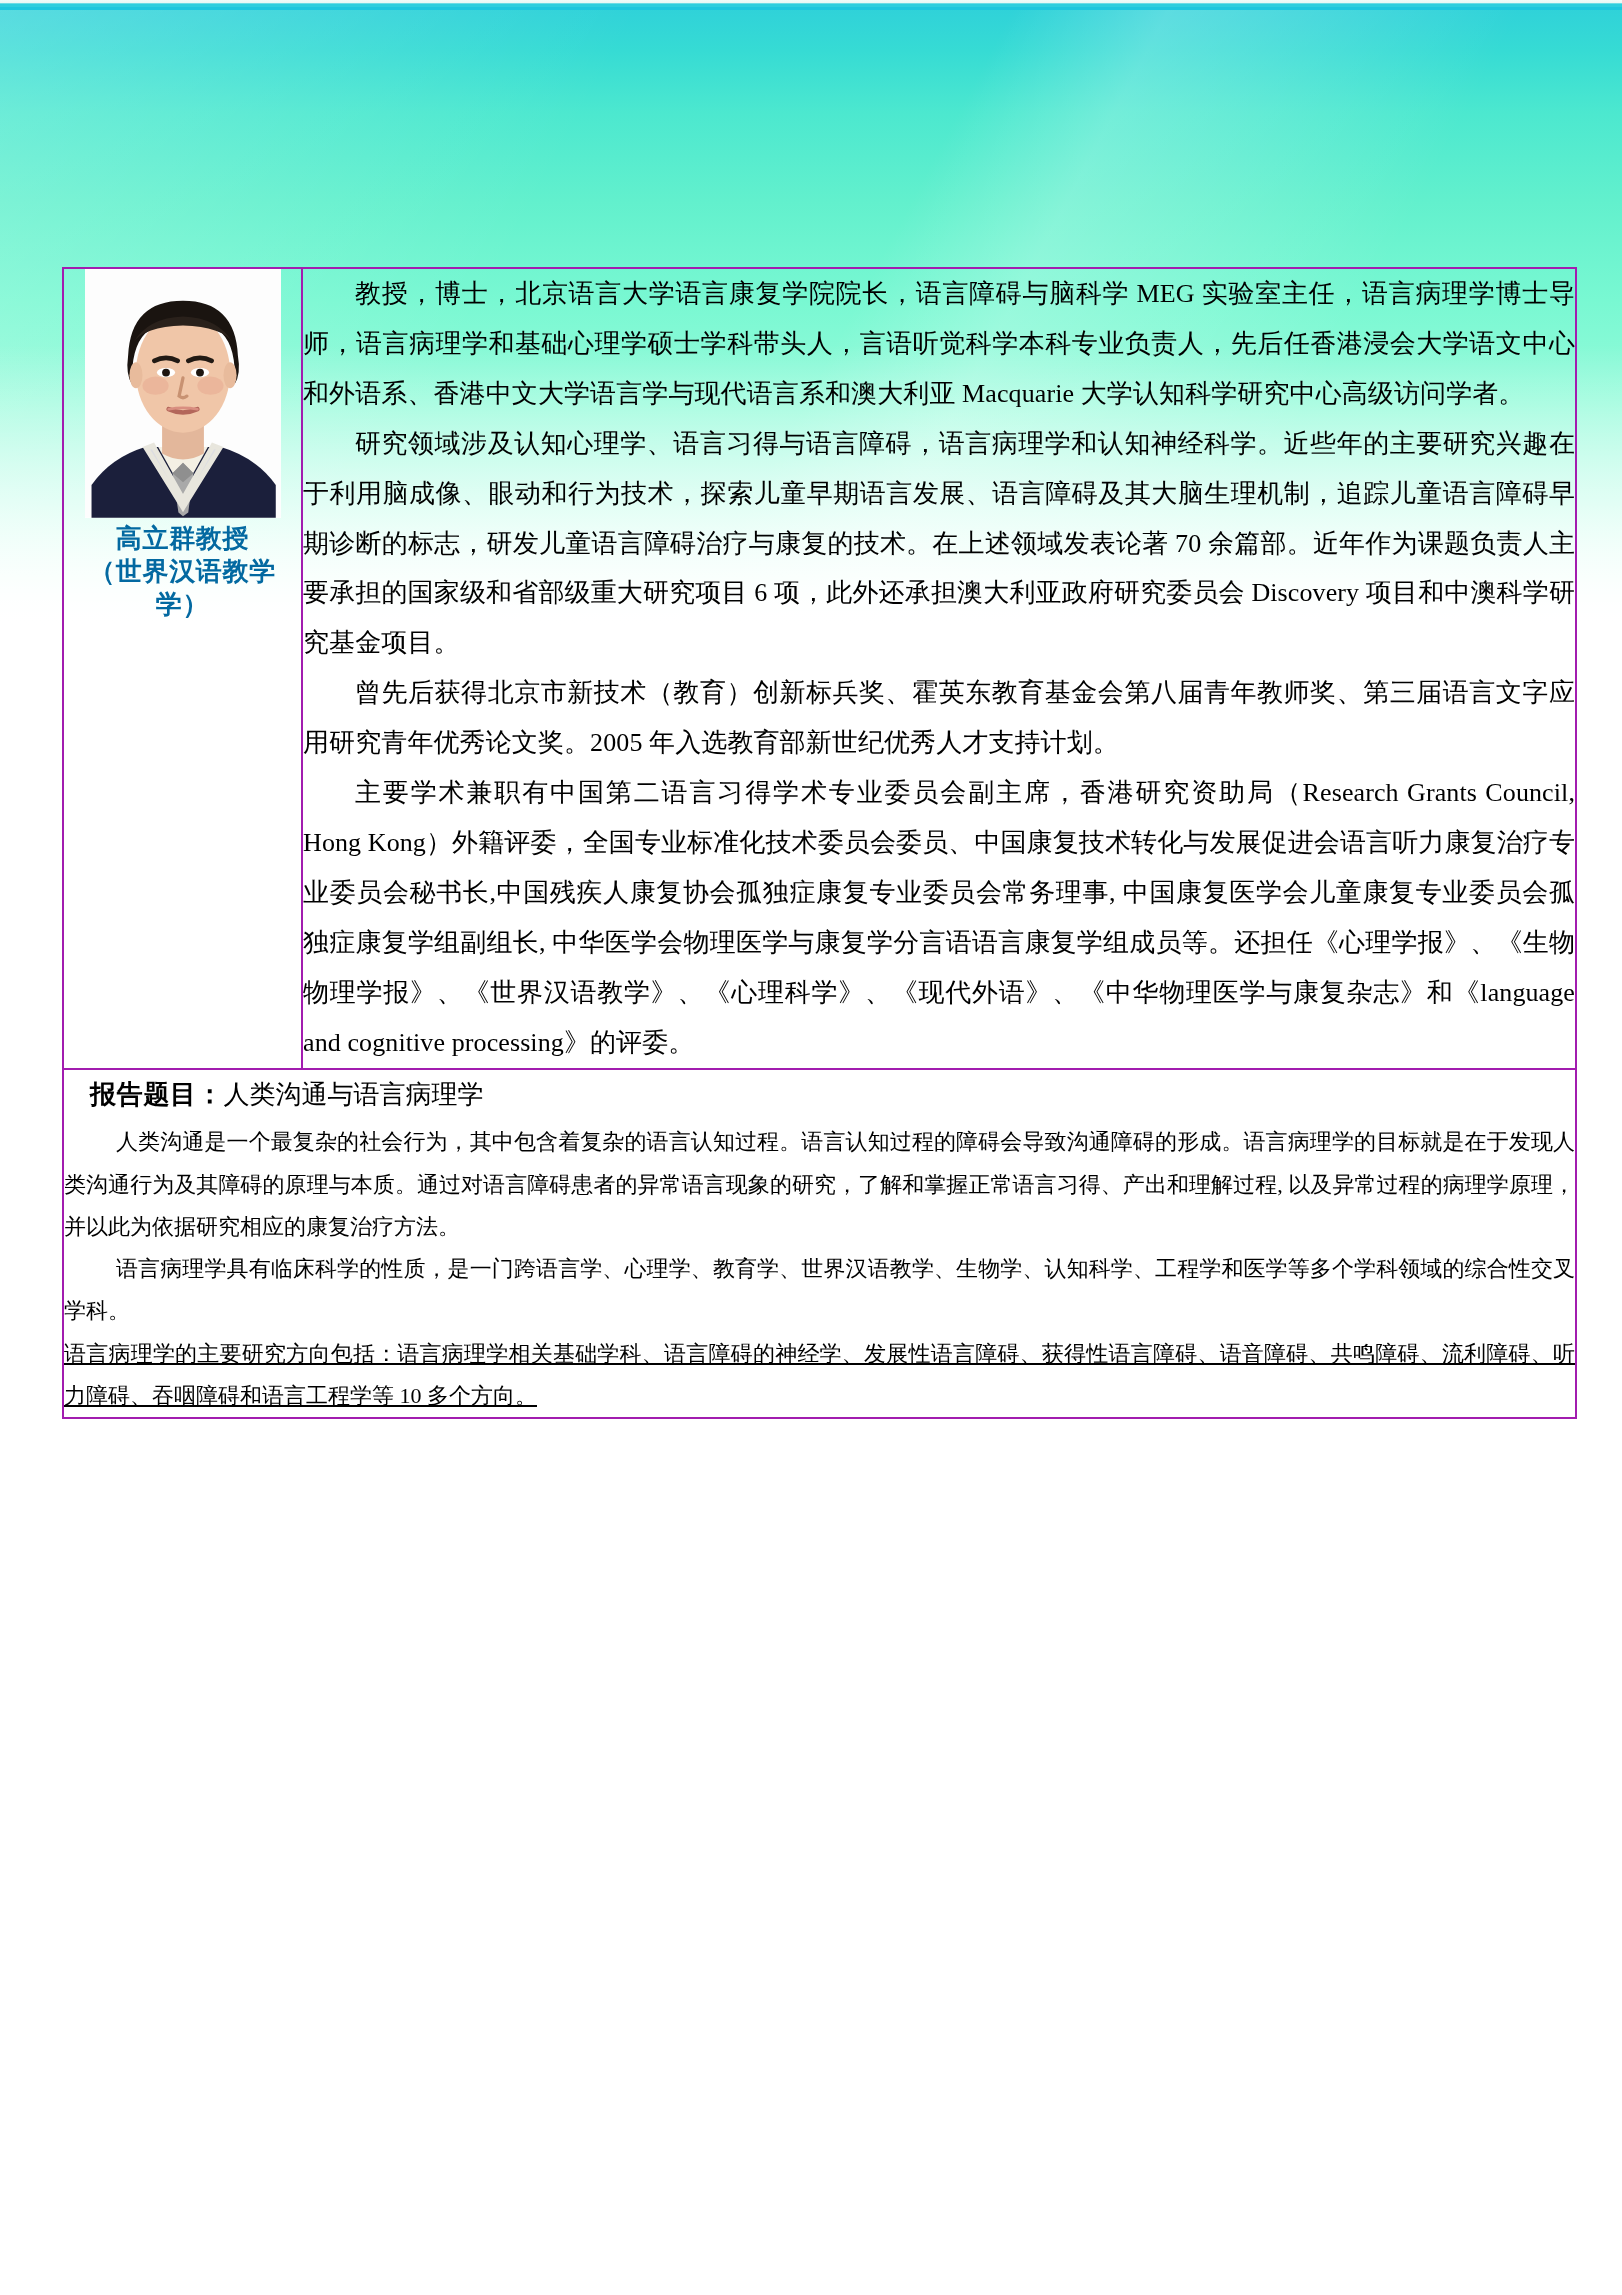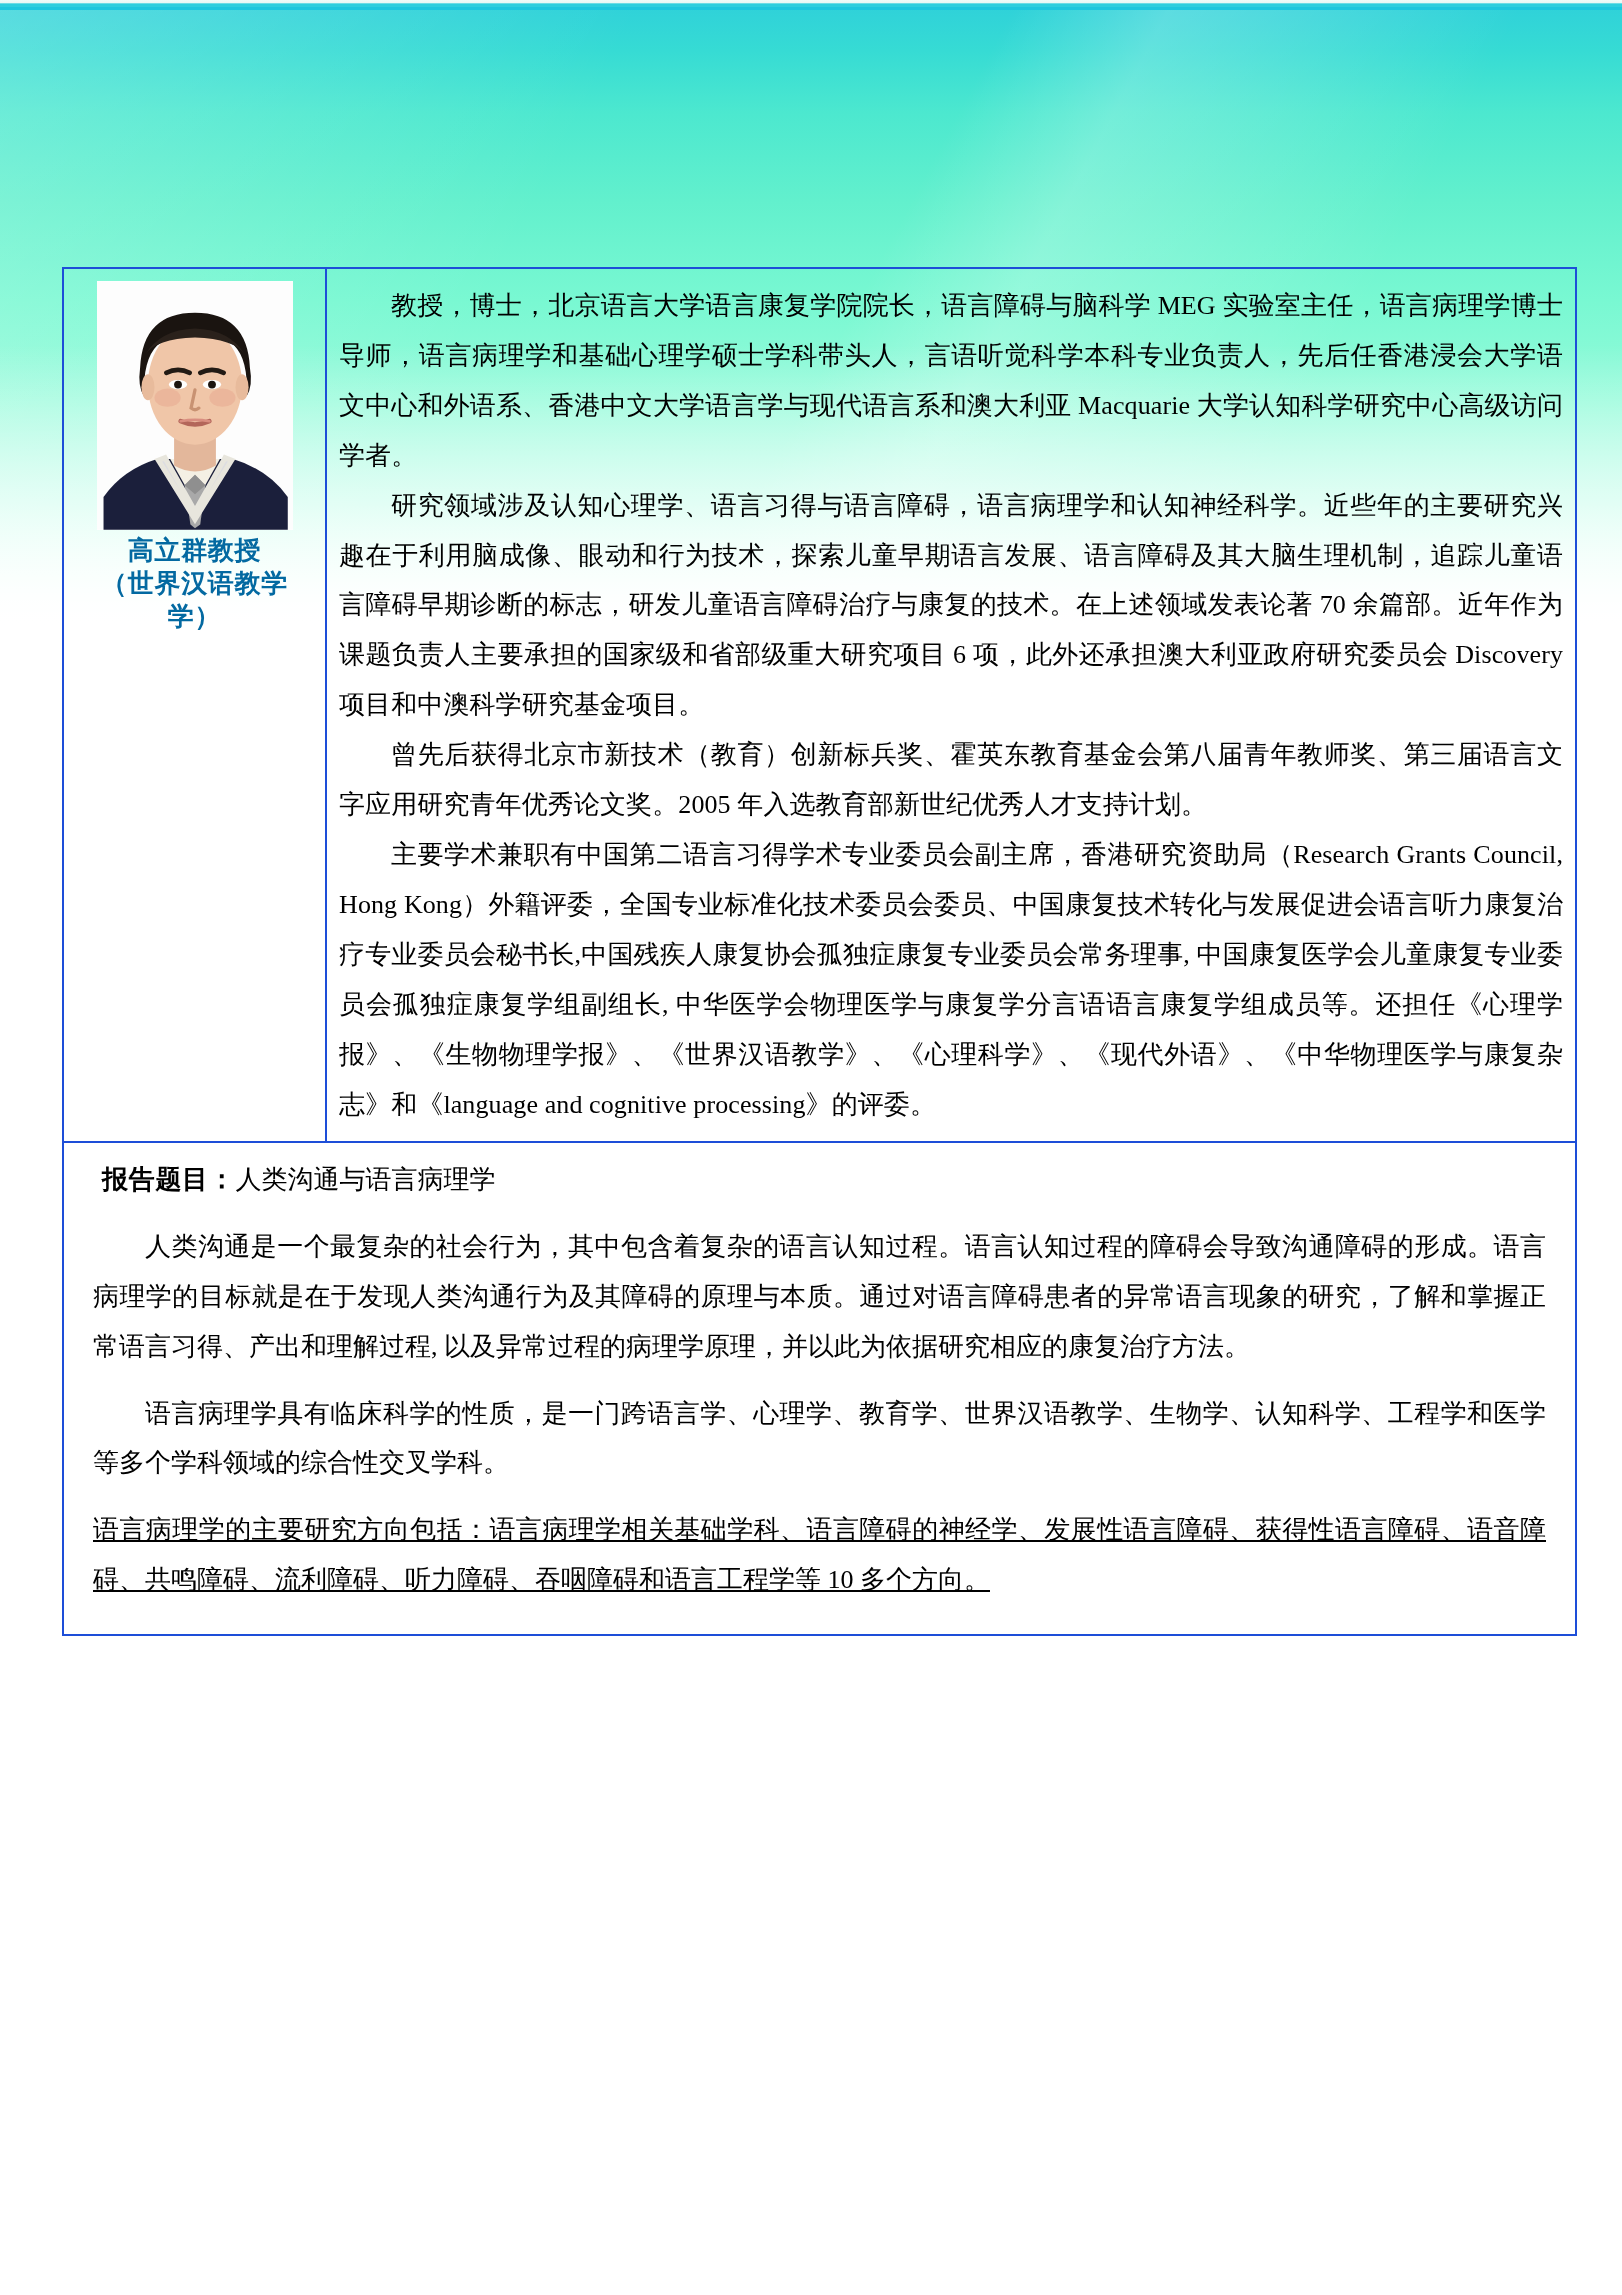--- a/index.html
+++ b/index.html
@@ -64,23 +64,23 @@
   
   #doc-table {
     position: absolute;
     left: 62px;
     top: 267px;
     width: 1515px;
     border-collapse: collapse;
     background: transparent;
   }
   #doc-table td {
-    border: 2px solid #1d4ed8;
+    border: 2px solid #a21caf;
     vertical-align: top;
-    padding: 12px;
+    padding: 0;
     background: transparent;
   }
 
   td.photo-cell {
     width: 237px;
     padding: 9.2px 6.5px 6.5px 6.5px;
     text-align: center;
   }
   td.bio-cell {
     padding: 11.8px 19.6px 18.3px 19.6px;
@@ -126,26 +126,26 @@
 
   .abstract-title {
     font-size: 26px;
     line-height: 1.9;
     text-indent: 26px;
     margin: 0 0 2.6px 0;
   }
   .abstract-title b { font-weight: bold; letter-spacing: 0.7px; }
 
   .ab-para {
-    font-size: 26px;
+    font-size: 22px;
     line-height: 1.92;
     text-align: justify;
     text-justify: inter-ideograph;
     text-indent: 52px;
-    margin: 17px;
+    margin: 0;
   }
   .ab-para.flush { text-indent: 0; text-decoration: underline; }
 </style>
 </head>
 <body>
 
 <div id="banner">
   <div id="banner-topline"></div>
   <div id="banner-topline2"></div>
 </div>

